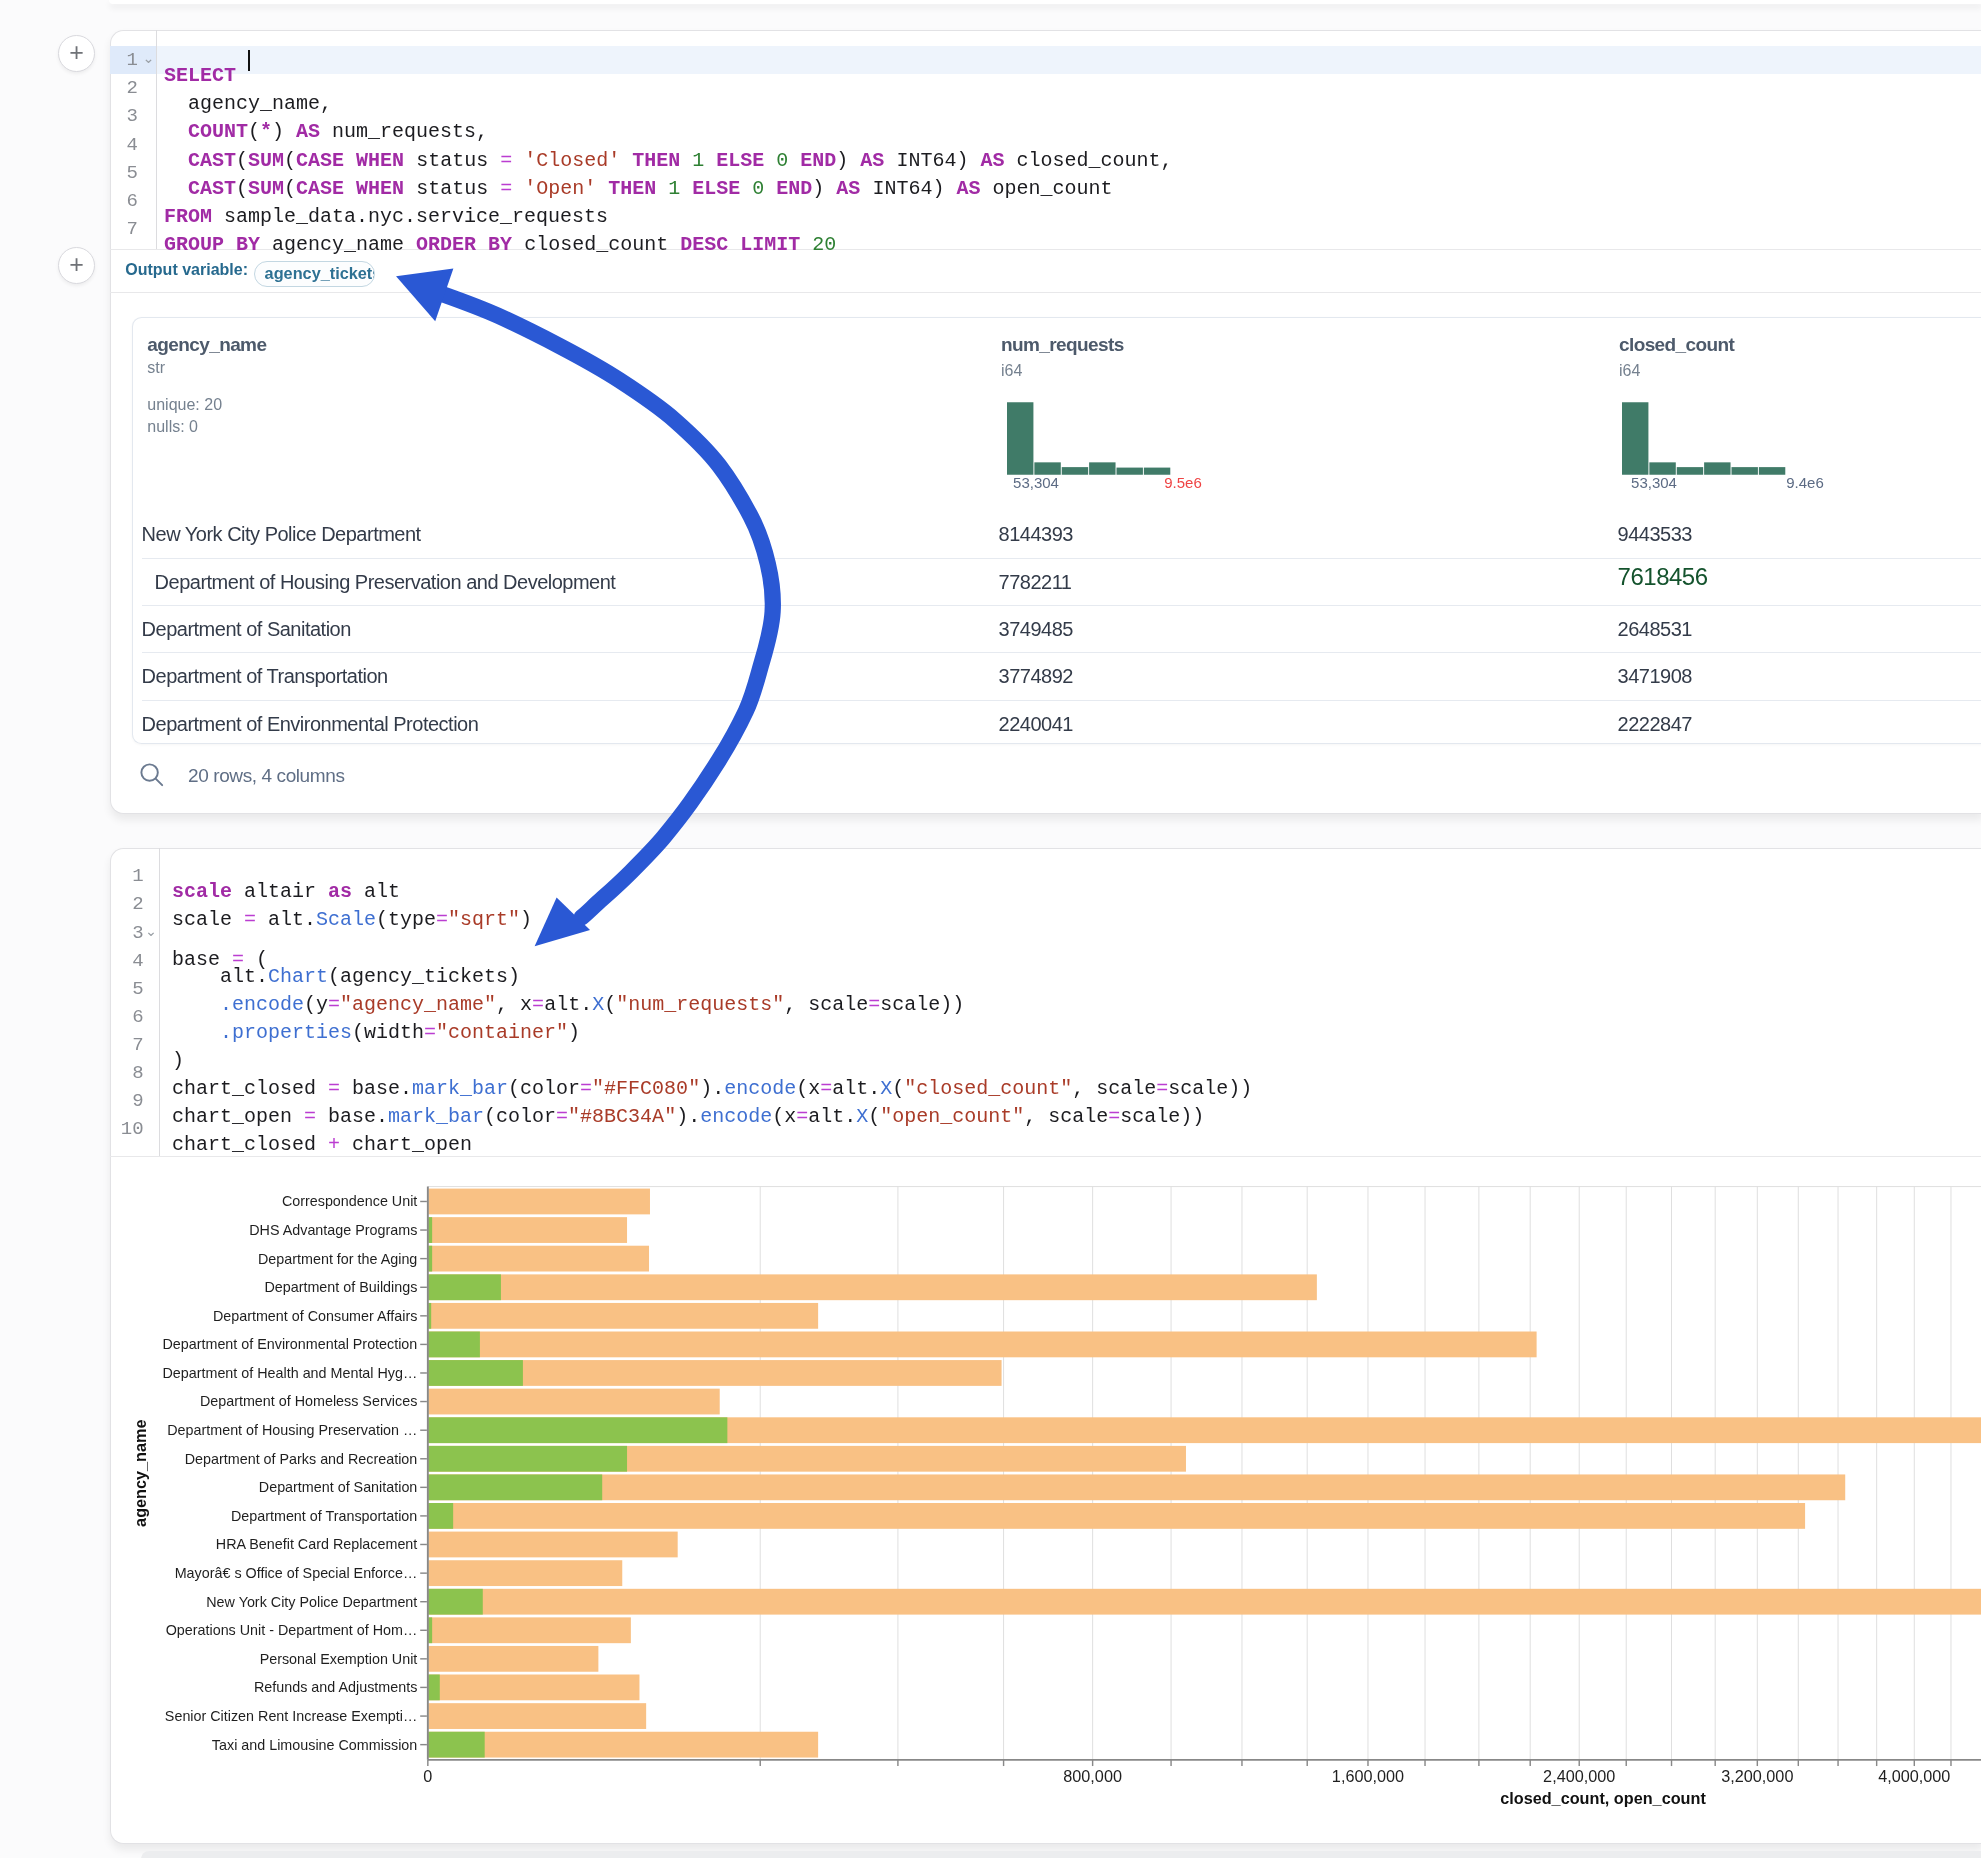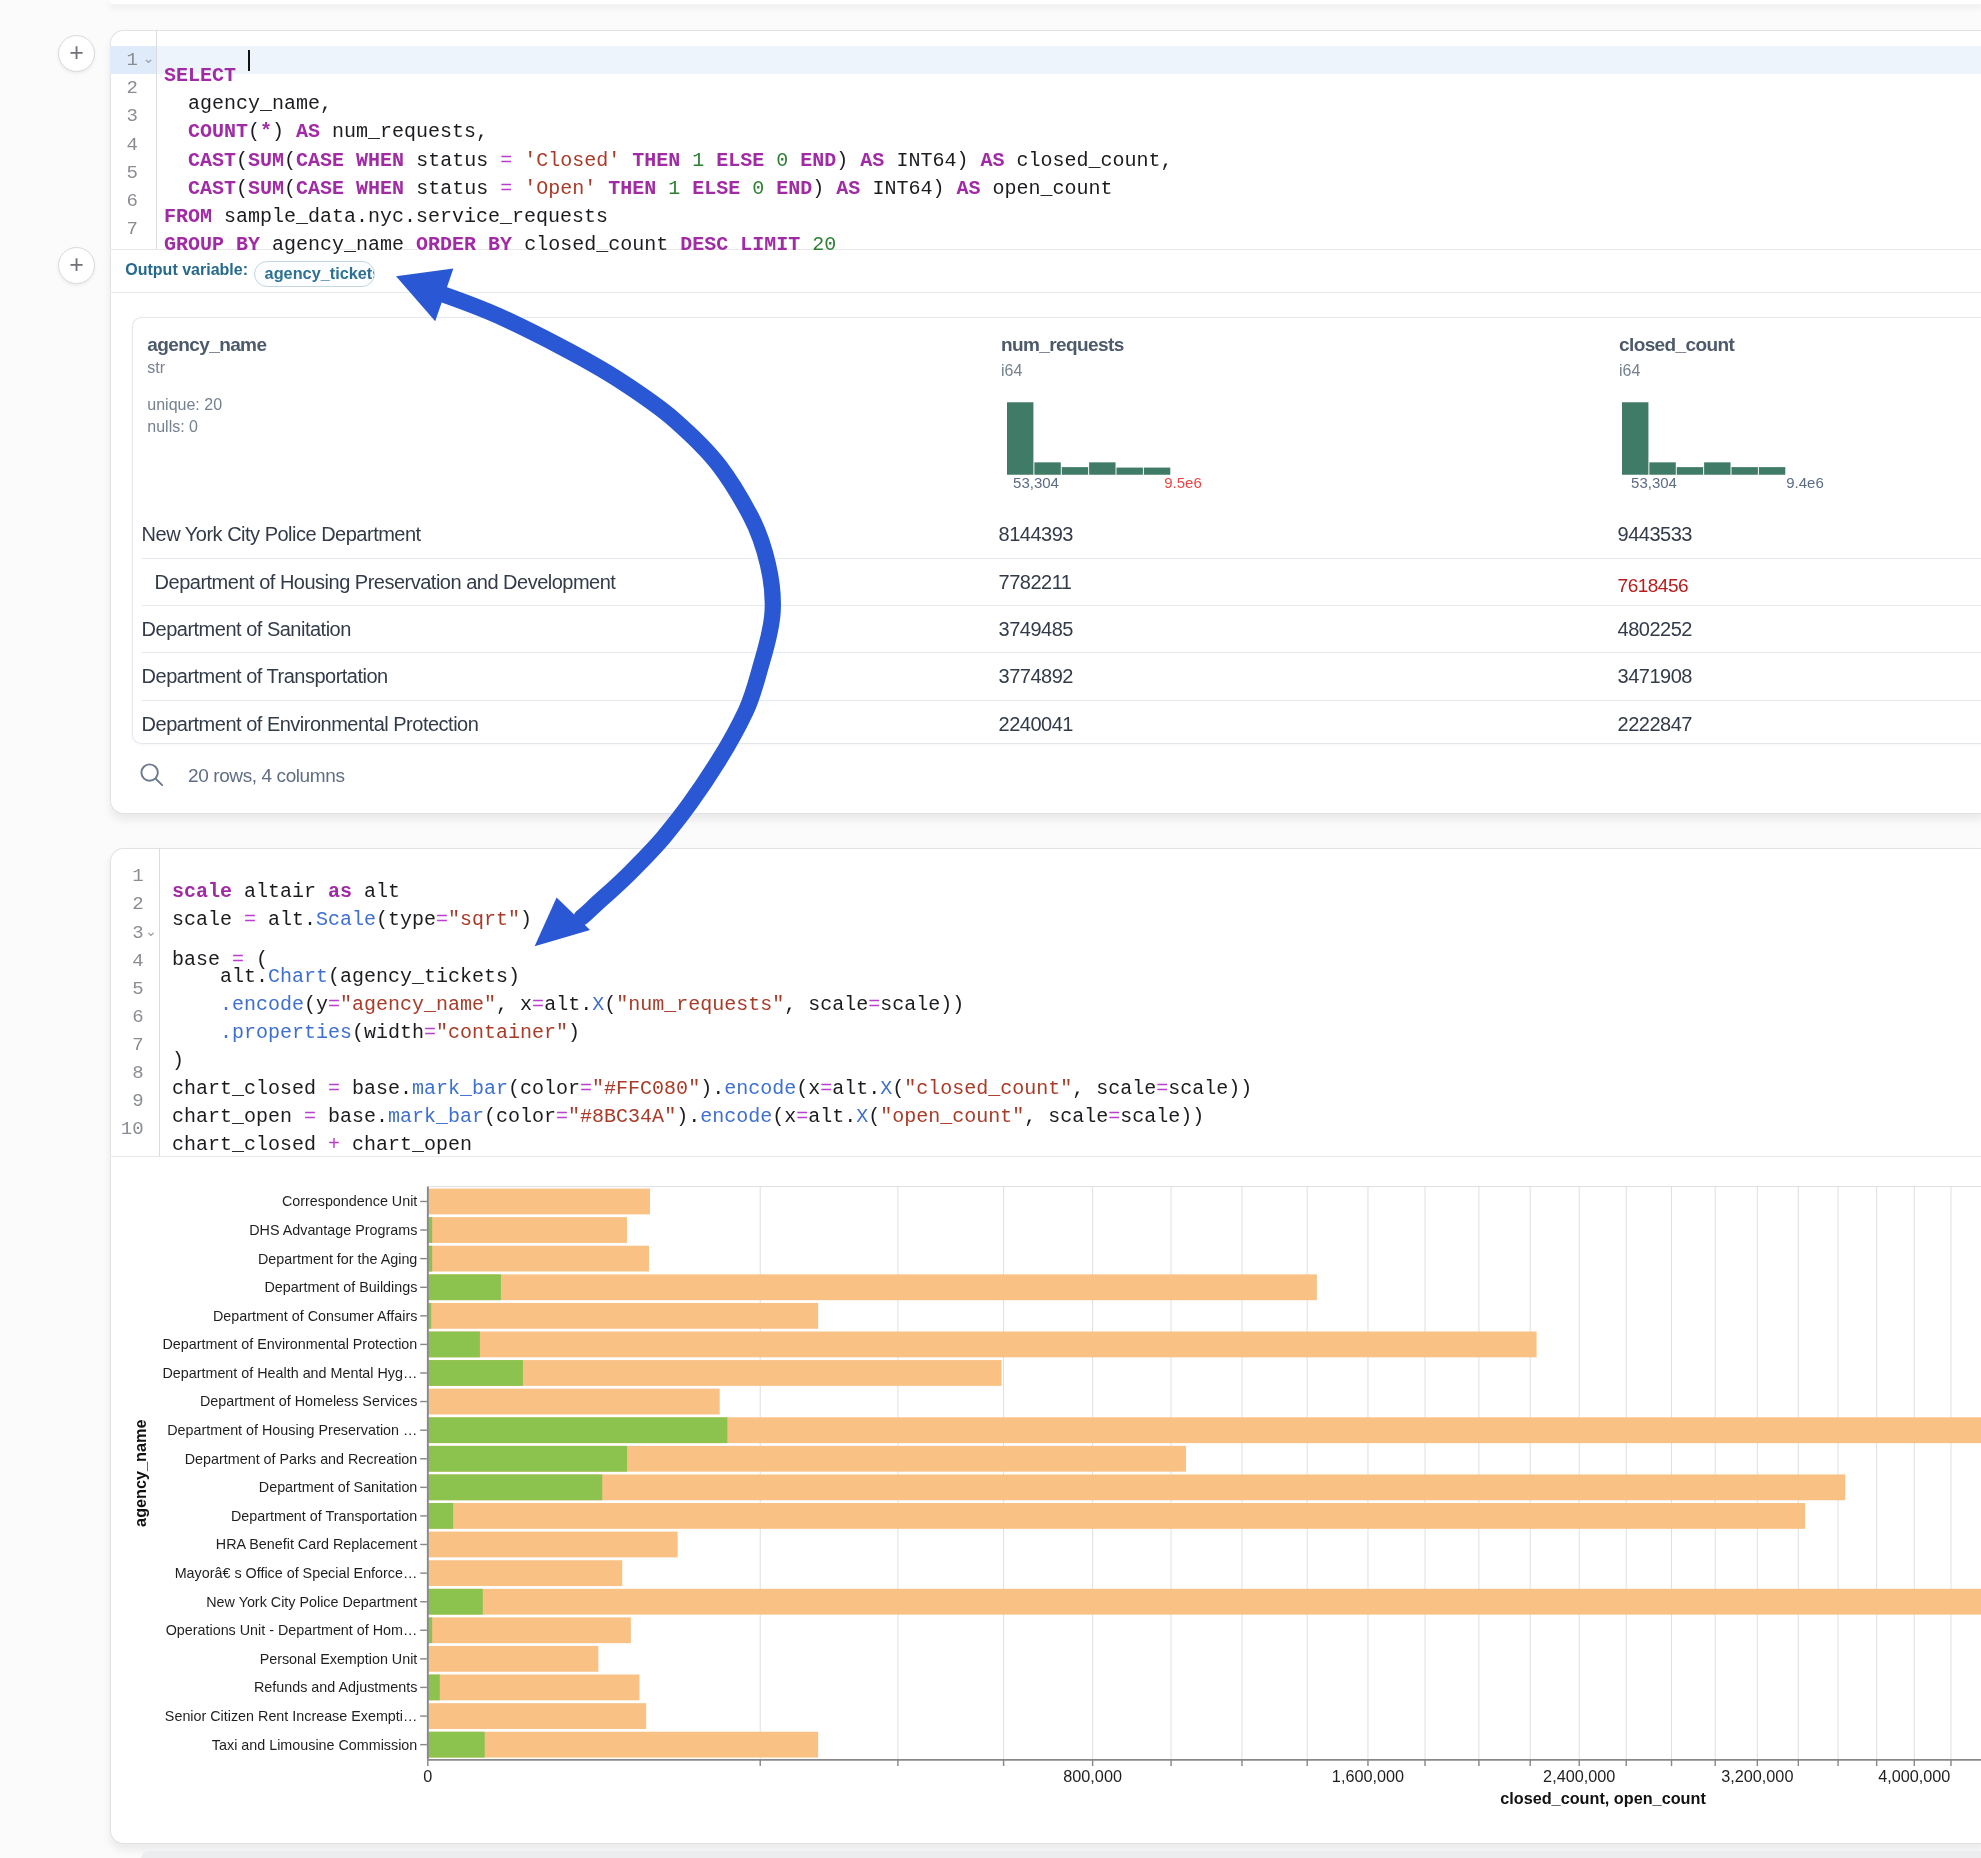--- a/index.html
+++ b/index.html
@@ -106,26 +106,26 @@
   <div style="position:absolute;left:1672px;top:156px;transform:translateX(-50%);font-size:15px;color:#5c6b84;">9.4e6</div>
 
   <div style="position:absolute;left:8.6px;top:193px;width:1841px;height:47px;">
     <div style="position:absolute;left:0;top:11.5px;font-size:20px;letter-spacing:-0.5px;color:#333b49;">New York City Police Department</div>
     <div style="position:absolute;left:857px;top:11.5px;font-size:20px;letter-spacing:-0.5px;color:#333b49;">8144393</div>
     <div style="position:absolute;left:1476px;top:11.5px;font-size:20px;letter-spacing:-0.5px;color:#333b49;">9443533</div>
   </div>
   <div style="position:absolute;left:8.6px;top:240px;width:1841px;height:47px;border-top:1px solid #e6eaf0;">
     <div style="position:absolute;left:0;top:11.5px;font-size:20px;letter-spacing:-0.5px;color:#333b49;margin-left:13px;">Department of Housing Preservation and Development</div>
     <div style="position:absolute;left:857px;top:11.5px;font-size:20px;letter-spacing:-0.5px;color:#333b49;">7782211</div>
-    <div style="position:absolute;left:1476px;top:16px;font-size:19px;letter-spacing:-0.5px;color:#b91c1c;">7618456</div>
+    <div style="position:absolute;left:1476px;top:4px;font-size:24px;letter-spacing:-0.5px;color:#14532d;">7618456</div>
   </div>
   <div style="position:absolute;left:8.6px;top:287px;width:1841px;height:47px;border-top:1px solid #e6eaf0;">
     <div style="position:absolute;left:0;top:11.5px;font-size:20px;letter-spacing:-0.5px;color:#333b49;">Department of Sanitation</div>
     <div style="position:absolute;left:857px;top:11.5px;font-size:20px;letter-spacing:-0.5px;color:#333b49;">3749485</div>
-    <div style="position:absolute;left:1476px;top:11.5px;font-size:20px;letter-spacing:-0.5px;color:#333b49;">4802252</div>
+    <div style="position:absolute;left:1476px;top:11.5px;font-size:20px;letter-spacing:-0.5px;color:#333b49;">2648531</div>
   </div>
   <div style="position:absolute;left:8.6px;top:334px;width:1841px;height:47px;border-top:1px solid #e6eaf0;">
     <div style="position:absolute;left:0;top:11.5px;font-size:20px;letter-spacing:-0.5px;color:#333b49;">Department of Transportation</div>
     <div style="position:absolute;left:857px;top:11.5px;font-size:20px;letter-spacing:-0.5px;color:#333b49;">3774892</div>
     <div style="position:absolute;left:1476px;top:11.5px;font-size:20px;letter-spacing:-0.5px;color:#333b49;">3471908</div>
   </div>
   <div style="position:absolute;left:8.6px;top:382px;width:1841px;height:43px;border-top:1px solid #e6eaf0;">
     <div style="position:absolute;left:0;top:11.5px;font-size:20px;letter-spacing:-0.5px;color:#333b49;">Department of Environmental Protection</div>
     <div style="position:absolute;left:857px;top:11.5px;font-size:20px;letter-spacing:-0.5px;color:#333b49;">2240041</div>
     <div style="position:absolute;left:1476px;top:11.5px;font-size:20px;letter-spacing:-0.5px;color:#333b49;">2222847</div>

